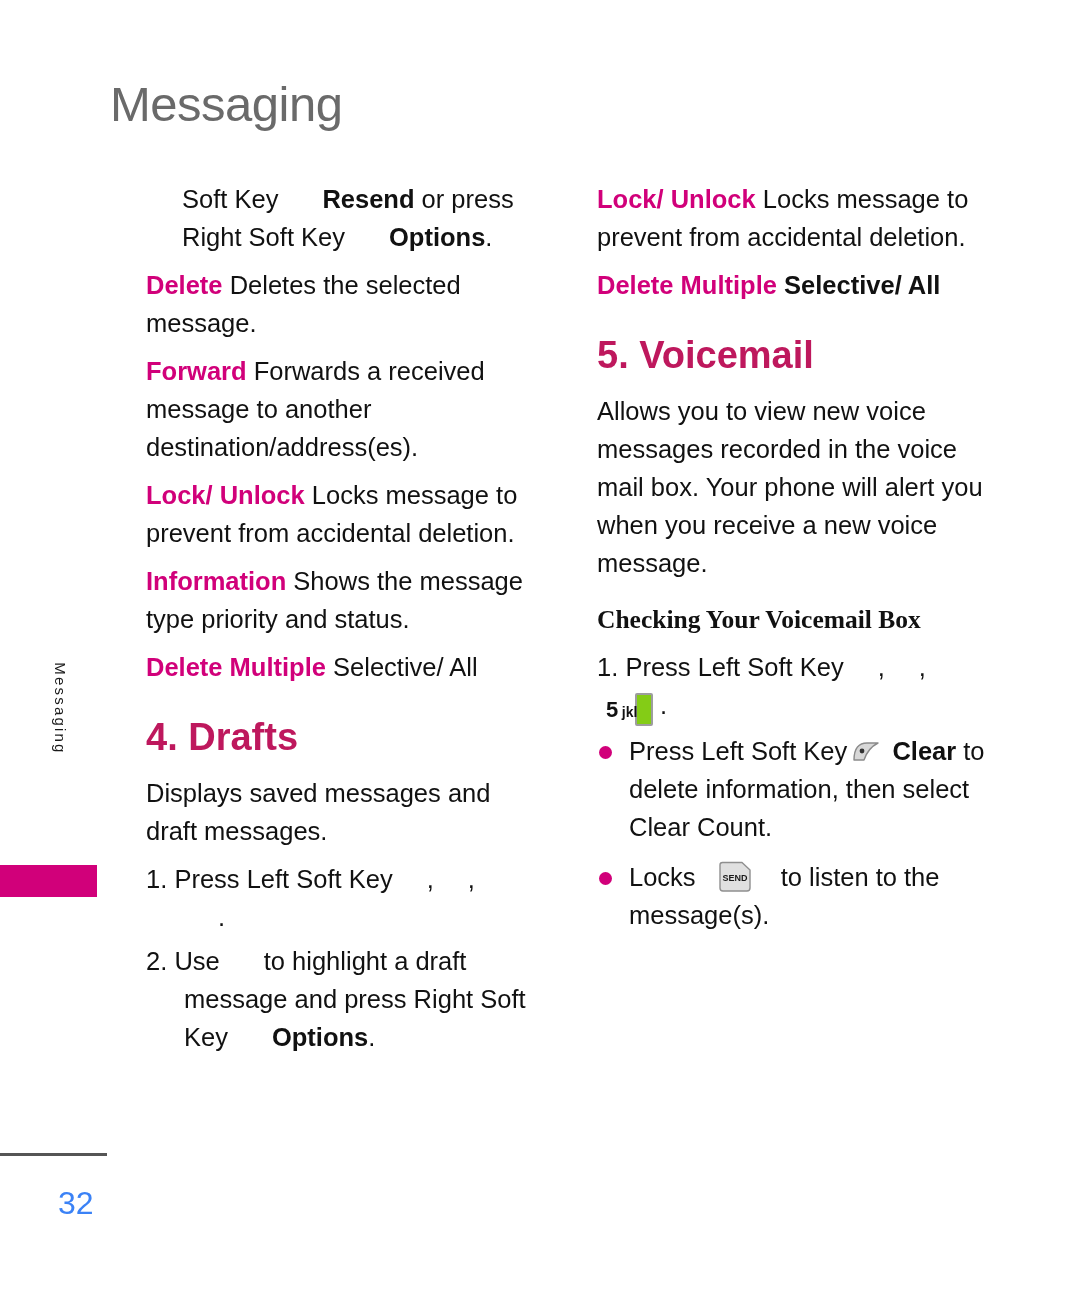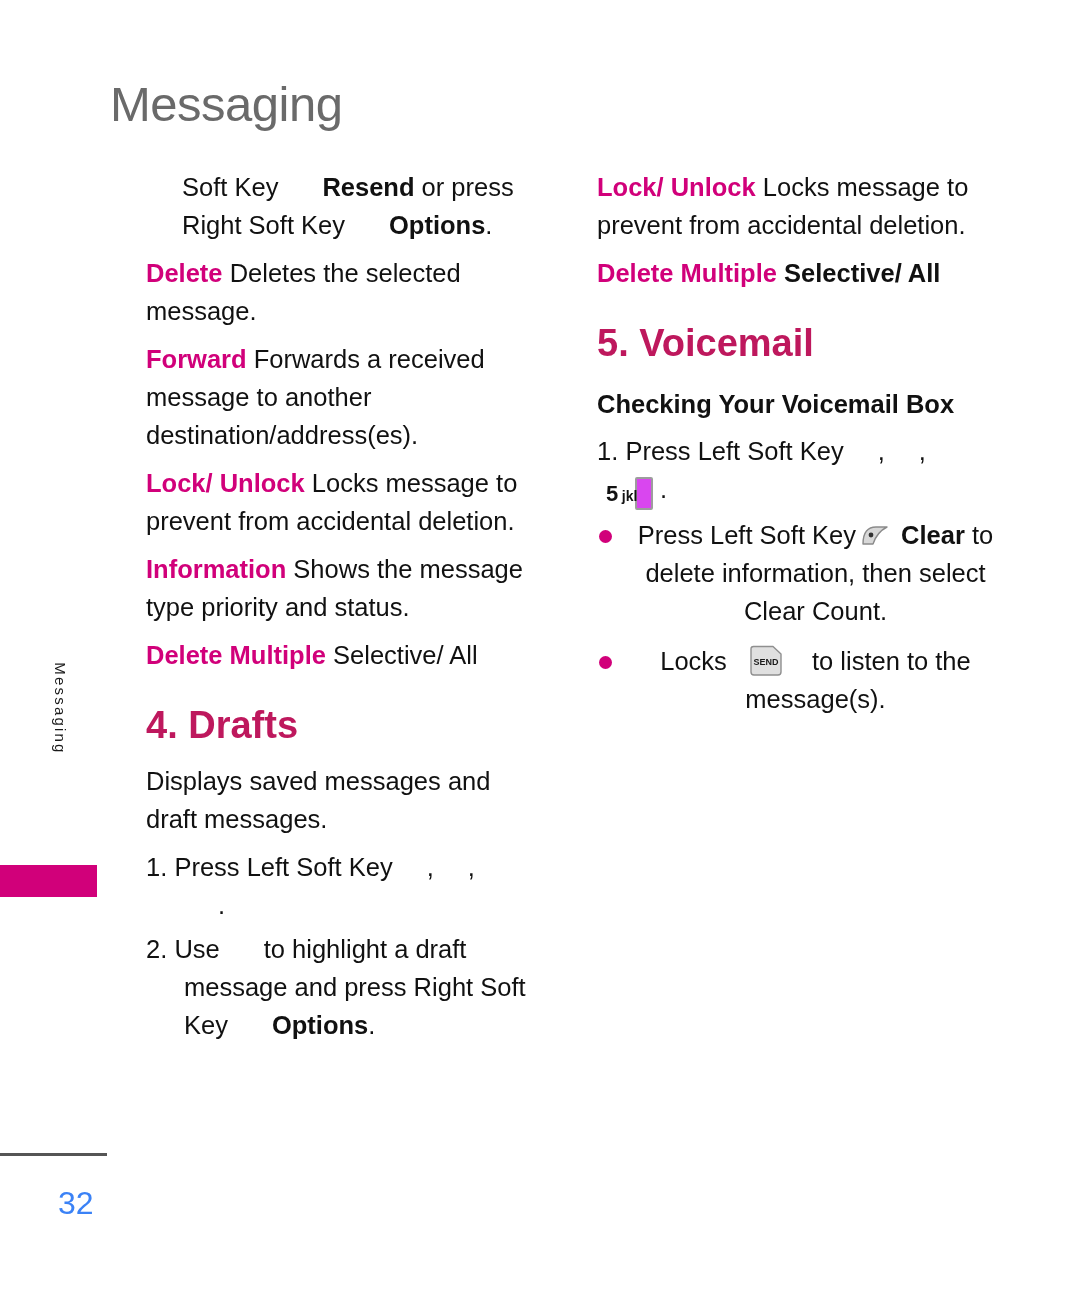--- a/index.html
+++ b/index.html
@@ -45,21 +45,21 @@
     left: 0;
     top: 865px;
     width: 97px;
     height: 32px;
     background: #d1007a;
   }
 
   
   .col {
     position: absolute;
-    top: 168px;
+    top: 180px;
   }
   .col-left  { left: 146px; width: 400px; }
   .col-right { left: 597px; width: 405px; }
 
   p.para {
     margin: 0 0 10px 0;
     font-size: 25.5px;
     line-height: 38px;
     color: #111111;
   }
@@ -80,40 +80,40 @@
     font-size: 38px;
     line-height: 46px;
     margin: 28px 0 14px 0;
   }
   .sub-heading {
     font-weight: 700;
     font-size: 25.5px;
     line-height: 36px;
     margin: 20px 0 10px 0;
     color: #111111;
+    font-family: Liberation Serif, serif;
   }
 
   
   .step {
     display: block;
     font-size: 25.5px;
     line-height: 38px;
     margin: 0 0 6px 0;
     padding-left: 38px;
     text-indent: -38px;
   }
 
   
   .bullet-item {
     position: relative;
     font-size: 25.5px;
     line-height: 38px;
     margin: 0 0 12px 0;
     padding-left: 32px;
-    text-align: center;
   }
   .bullet-dot {
     position: absolute;
     left: 2px;
     top: 14px;
     width: 13px;
     height: 13px;
     border-radius: 50%;
     background: #d1007a;
   }
@@ -133,21 +133,21 @@
     vertical-align: -2px;
   }
   .gap-icon-sm {
     display: inline-block;
     width: 34px;
     height: 20px;
     vertical-align: -2px;
   }
   .numkey {
     display: inline-block;
-    background: #d946ef;
+    background: #84cc16;
     border: 2px solid #9d9d9d;
     padding: 1px 7px 2px 7px;
     border-radius: 2px;
     line-height: 1;
     vertical-align: -3px;
   }
   .numkey .nk-num {
     font-size: 22px;
     font-weight: 700;
     letter-spacing: 0.5px;
@@ -247,20 +247,21 @@
     <span>Locks message to prevent from accidental deletion.</span>
   </p>
 
   <p class="para">
     <span class="term">Delete Multiple</span>
     <span class="bold">Selective/ All</span>
   </p>
 
   <div class="section-heading">5. Voicemail</div>
 
+  <p class="para">Allows you to view new voice messages recorded in the voice mail box. Your phone will alert you when you receive a new voice message.</p>
 
   <div class="sub-heading">Checking Your Voicemail Box</div>
 
   <p class="step">
     <span>1.</span>
     <span>Press Left Soft Key</span><span class="gap-icon-sm"></span><span>,</span><span class="gap-icon-sm"></span><span>,</span><br>
     <span class="numkey"><span class="nk-num">5</span><span class="nk-sub">jkl</span></span>
     <span>.</span>
   </p>
 

